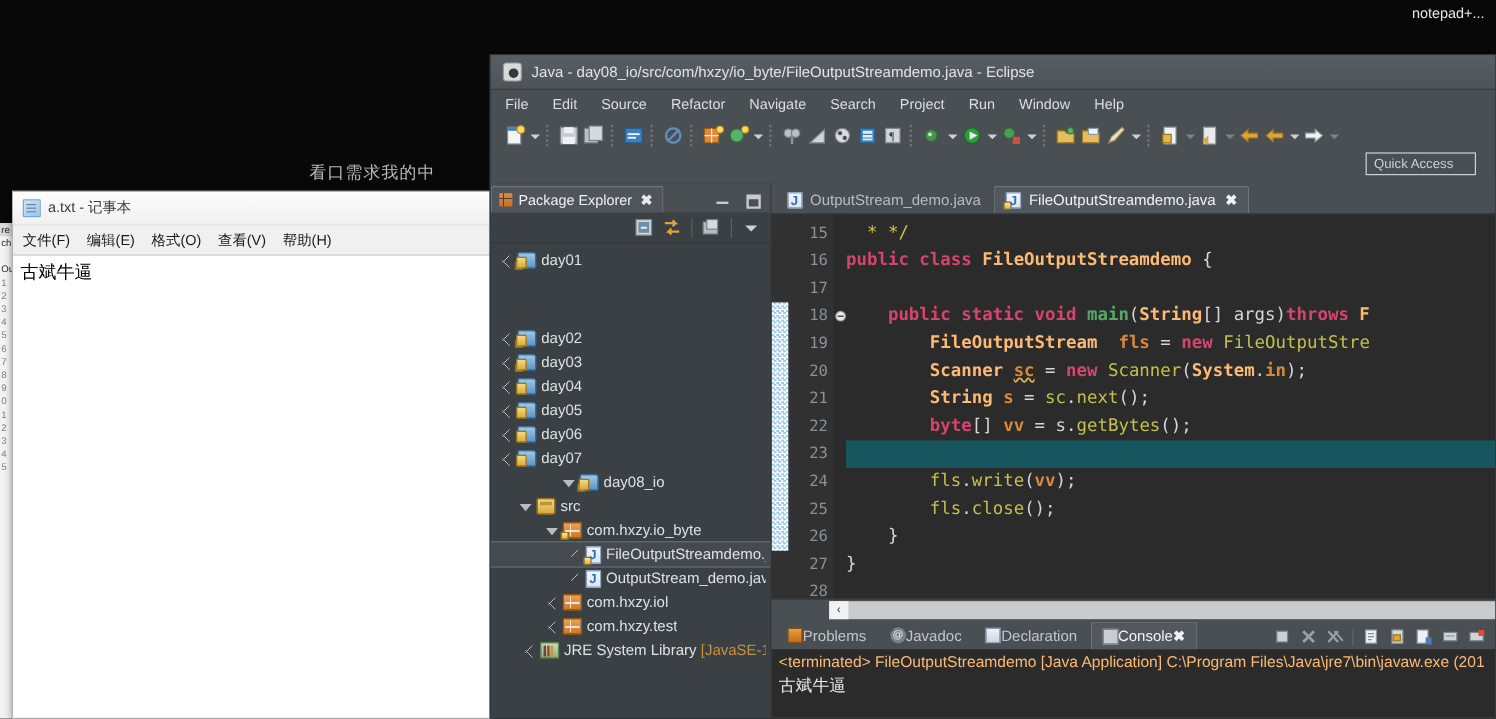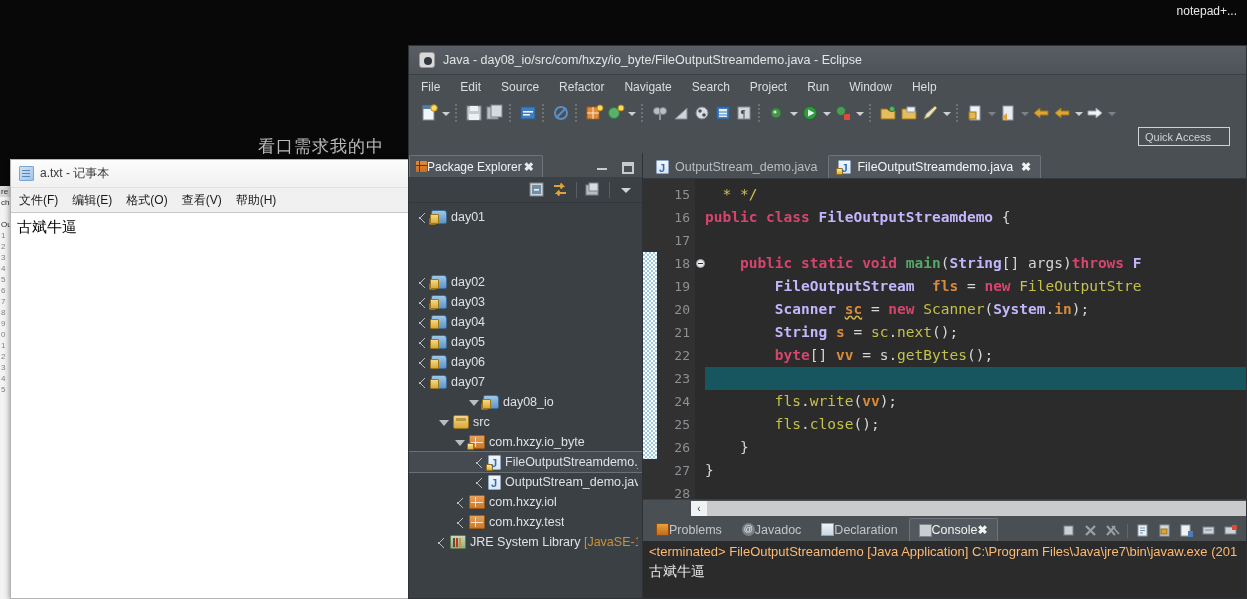--- a/index.html
+++ b/index.html
@@ -15,21 +15,21 @@
   .desktop {
     position: absolute; inset: 0;
     background: #080808;
   }
   .hexpattern {
     position: absolute; right: 0; top: 0; width: 420px; height: 200px;
     opacity: .35;
   }
   .wallpaper-text {
     position: absolute; left: 258px; top: 135px;
-    color: #d8d8d8; font-size: 17px; letter-spacing: 1px;
+    color: #d8d8d8; font-size: 14px; letter-spacing: 1px;
     white-space: nowrap; overflow: hidden; height: 22px;
     font-family: Liberation Mono, monospace;
     opacity: .85;
   }
   .desk-label {
     position: absolute; right: 10px; top: 4px;
     color: #e8e8e8; font-size: 12px;
     font-family: "Liberation Sans", sans-serif;
   }
 
@@ -152,21 +152,21 @@
   
   .pkg {
     width: 234px; background: #3b4045; display: flex; flex-direction: column;
     border-right: 1px solid #2e3236;
   }
   .pkg-tabrow {
     height: 24px; display: flex; align-items: flex-end; position: relative;
     background: #4a4f54;
   }
   .pkg-tab {
-    height: 22px; display: flex; align-items: center; gap: 0;
+    height: 22px; display: flex; align-items: center; gap: 5px;
     padding: 0 8px 0 6px; background: #4f555b;
     border-top: 1px solid #6e747a; border-left: 1px solid #6e747a;
     border-right: 1px solid #6e747a;
     border-radius: 2px 2px 0 0;
     font-size: 12px; color: #f0f1f2;
   }
   .pkg-tab .dot-ico {
     width: 11px; height: 11px;
     background:
       linear-gradient(#e08a3c,#c96f22);
@@ -327,21 +327,21 @@
   }
   .cl { height: 23px; }
   .hl-row {
     position: absolute; left: 62px; right: 0; height: 23px; background: #17555f;
   }
   .sel-gutter {
     position: absolute; left: 0; width: 14px; height: 23px;
     background: repeating-conic-gradient(#9dc8e8 0 25%, #ffffff 0 50%) 0 0/4px 4px;
   }
   .kw   { color: #d6456e; font-weight: bold; }
-  .typ  { color: #c4b5fd; font-weight: bold; }
+  .typ  { color: #fdba74; font-weight: bold; }
   .mth  { color: #56a868; font-weight: bold; }
   .fld  { color: #d88a3a; font-weight: bold; }
   .call { color: #c4c14a; }
   .cmt  { color: #d4c24a; }
   .plain{ color: #d6d6d6; }
   .wavy {
     text-decoration: underline wavy #d6b44a;
     text-decoration-skip-ink: none;
   }
   .fold-ico {
@@ -733,21 +733,21 @@
               <span class="ico ico-proj"></span>
               <span class="tlabel">day07</span>
             </div>
             <div class="tnode" style="padding-left: 14px; margin-left: 44px;">
               <span class="tw open"></span>
               <span class="ico ico-proj">
                 <span class="lock"></span>
               </span>
               <span class="tlabel">day08_io</span>
             </div>
-            <div class="tnode" style="padding-left: 28px;">
+            <div class="tnode" style="padding-left: 22px;">
               <span class="tw open"></span>
               <span class="ico ico-src"></span>
               <span class="tlabel">src</span>
             </div>
             <div class="tnode" style="padding-left: 44px;">
               <span class="tw open"></span>
               <span class="ico ico-pkg">
                 <span class="lock"></span>
               </span>
               <span class="tlabel">com.hxzy.io_byte</span>

